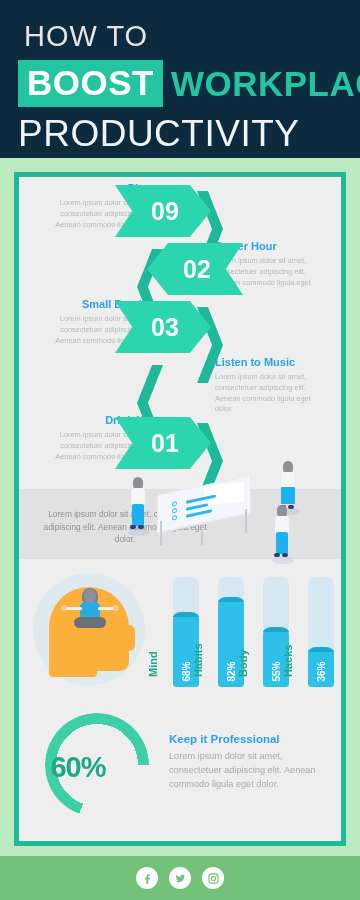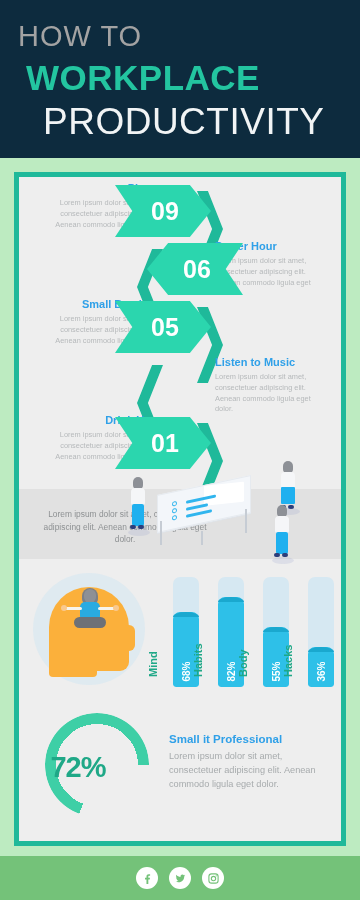--- a/index.html
+++ b/index.html
@@ -16,25 +16,26 @@
   }
 
   
   .header {
     position: absolute; left: 0; top: 0;
     width: 360px; height: 158px;
     background: #0d2b3e;
     padding: 22px 18px 0 18px;
   }
   .how-to {
-    color: #a3a3a3;
+    color: #e5e5e5;
     font-size: 29px;
     font-weight: 400;
     letter-spacing: 1px;
     line-height: 1;
+    margin-left: 6px;
   }
   .line2 {
     margin-top: 9px;
     display: flex; align-items: center; gap: 0;
     line-height: 1;
   }
   .boost {
     background: #23c5a0;
     color: #ffffff;
     font-size: 35px;
@@ -50,21 +51,20 @@
     letter-spacing: 0.5px;
     padding-left: 8px;
   }
   .productivity {
     margin-top: 8px;
     color: #f1f4f5;
     font-size: 37px;
     font-weight: 400;
     letter-spacing: 0.5px;
     line-height: 1.05;
-    margin-left: 25px;
   }
 
   
   .frame {
     position: absolute;
     left: 14px; top: 172px;
     width: 332px; height: 674px;
     border: 5px solid #1fb99a;
     background: #eeeeee;
   }
@@ -240,20 +240,21 @@
   .soc svg { display: block; }
 </style>
 </head>
 <body>
 
 <div class="poster">
 
   <div class="header">
     <div class="how-to">HOW TO</div>
     <div class="line2">
+      <span class="boost">BOOST</span>
       <span class="workplace">WORKPLACE</span>
     </div>
     <div class="productivity">PRODUCTIVITY</div>
   </div>
 
   <div class="frame">
     <div class="panel">
 
       <div class="steps">
 
@@ -268,32 +269,32 @@
           </div>
         </div>
 
         <div class="step" style="top:66px;left:0;width:322px">
           <div class="txt lt">
             <div class="h">Power Hour</div>
             <div class="b">Lorem ipsum dolor sit amet, consectetuer adipiscing elit. Aenean commodo ligula eget dolor.</div>
           </div>
           <div class="tail l1"></div>
           <div class="ribbon left">
-            <span class="num">06</span>
+            <span class="num">02</span>
           </div>
         </div>
 
         <div class="step" style="top:124px;left:0;width:322px">
           <div class="txt rt">
             <div class="h">Small Breaks</div>
             <div class="b">Lorem ipsum dolor sit amet, consectetuer adipiscing elit. Aenean commodo ligula eget dolor.</div>
           </div>
           <div class="tail r1"></div>
           <div class="ribbon right">
-            <span class="num">05</span>
+            <span class="num">03</span>
           </div>
         </div>
 
         <div class="step" style="top:182px;left:0;width:322px">
           <div class="txt lt">
             <div class="h">Listen to Music</div>
             <div class="b">Lorem ipsum dolor sit amet, consectetuer adipiscing elit. Aenean commodo ligula eget dolor.</div>
           </div>
           <div class="tail l1"></div>
         </div>
@@ -411,23 +412,23 @@
             </div>
             <div class="pct">36%</div>
             <div class="cat">Hacks</div>
           </div>
 
         </div>
       </div>
 
       <div class="donut-sec">
         <div class="donut"></div>
-        <div class="donut-label">72%</div>
+        <div class="donut-label">60%</div>
         <div class="donut-txt">
-          <div class="h">Small it Professional</div>
+          <div class="h">Keep it Professional</div>
           <div class="b">Lorem ipsum dolor sit amet, consectetuer adipiscing elit. Aenean commodo ligula eget dolor.</div>
         </div>
       </div>
 
     </div>
   </div>
 
   <div class="footer">
     <span class="soc">
       <svg width="13" height="13" viewBox="0 0 24 24" fill="#74c279">

